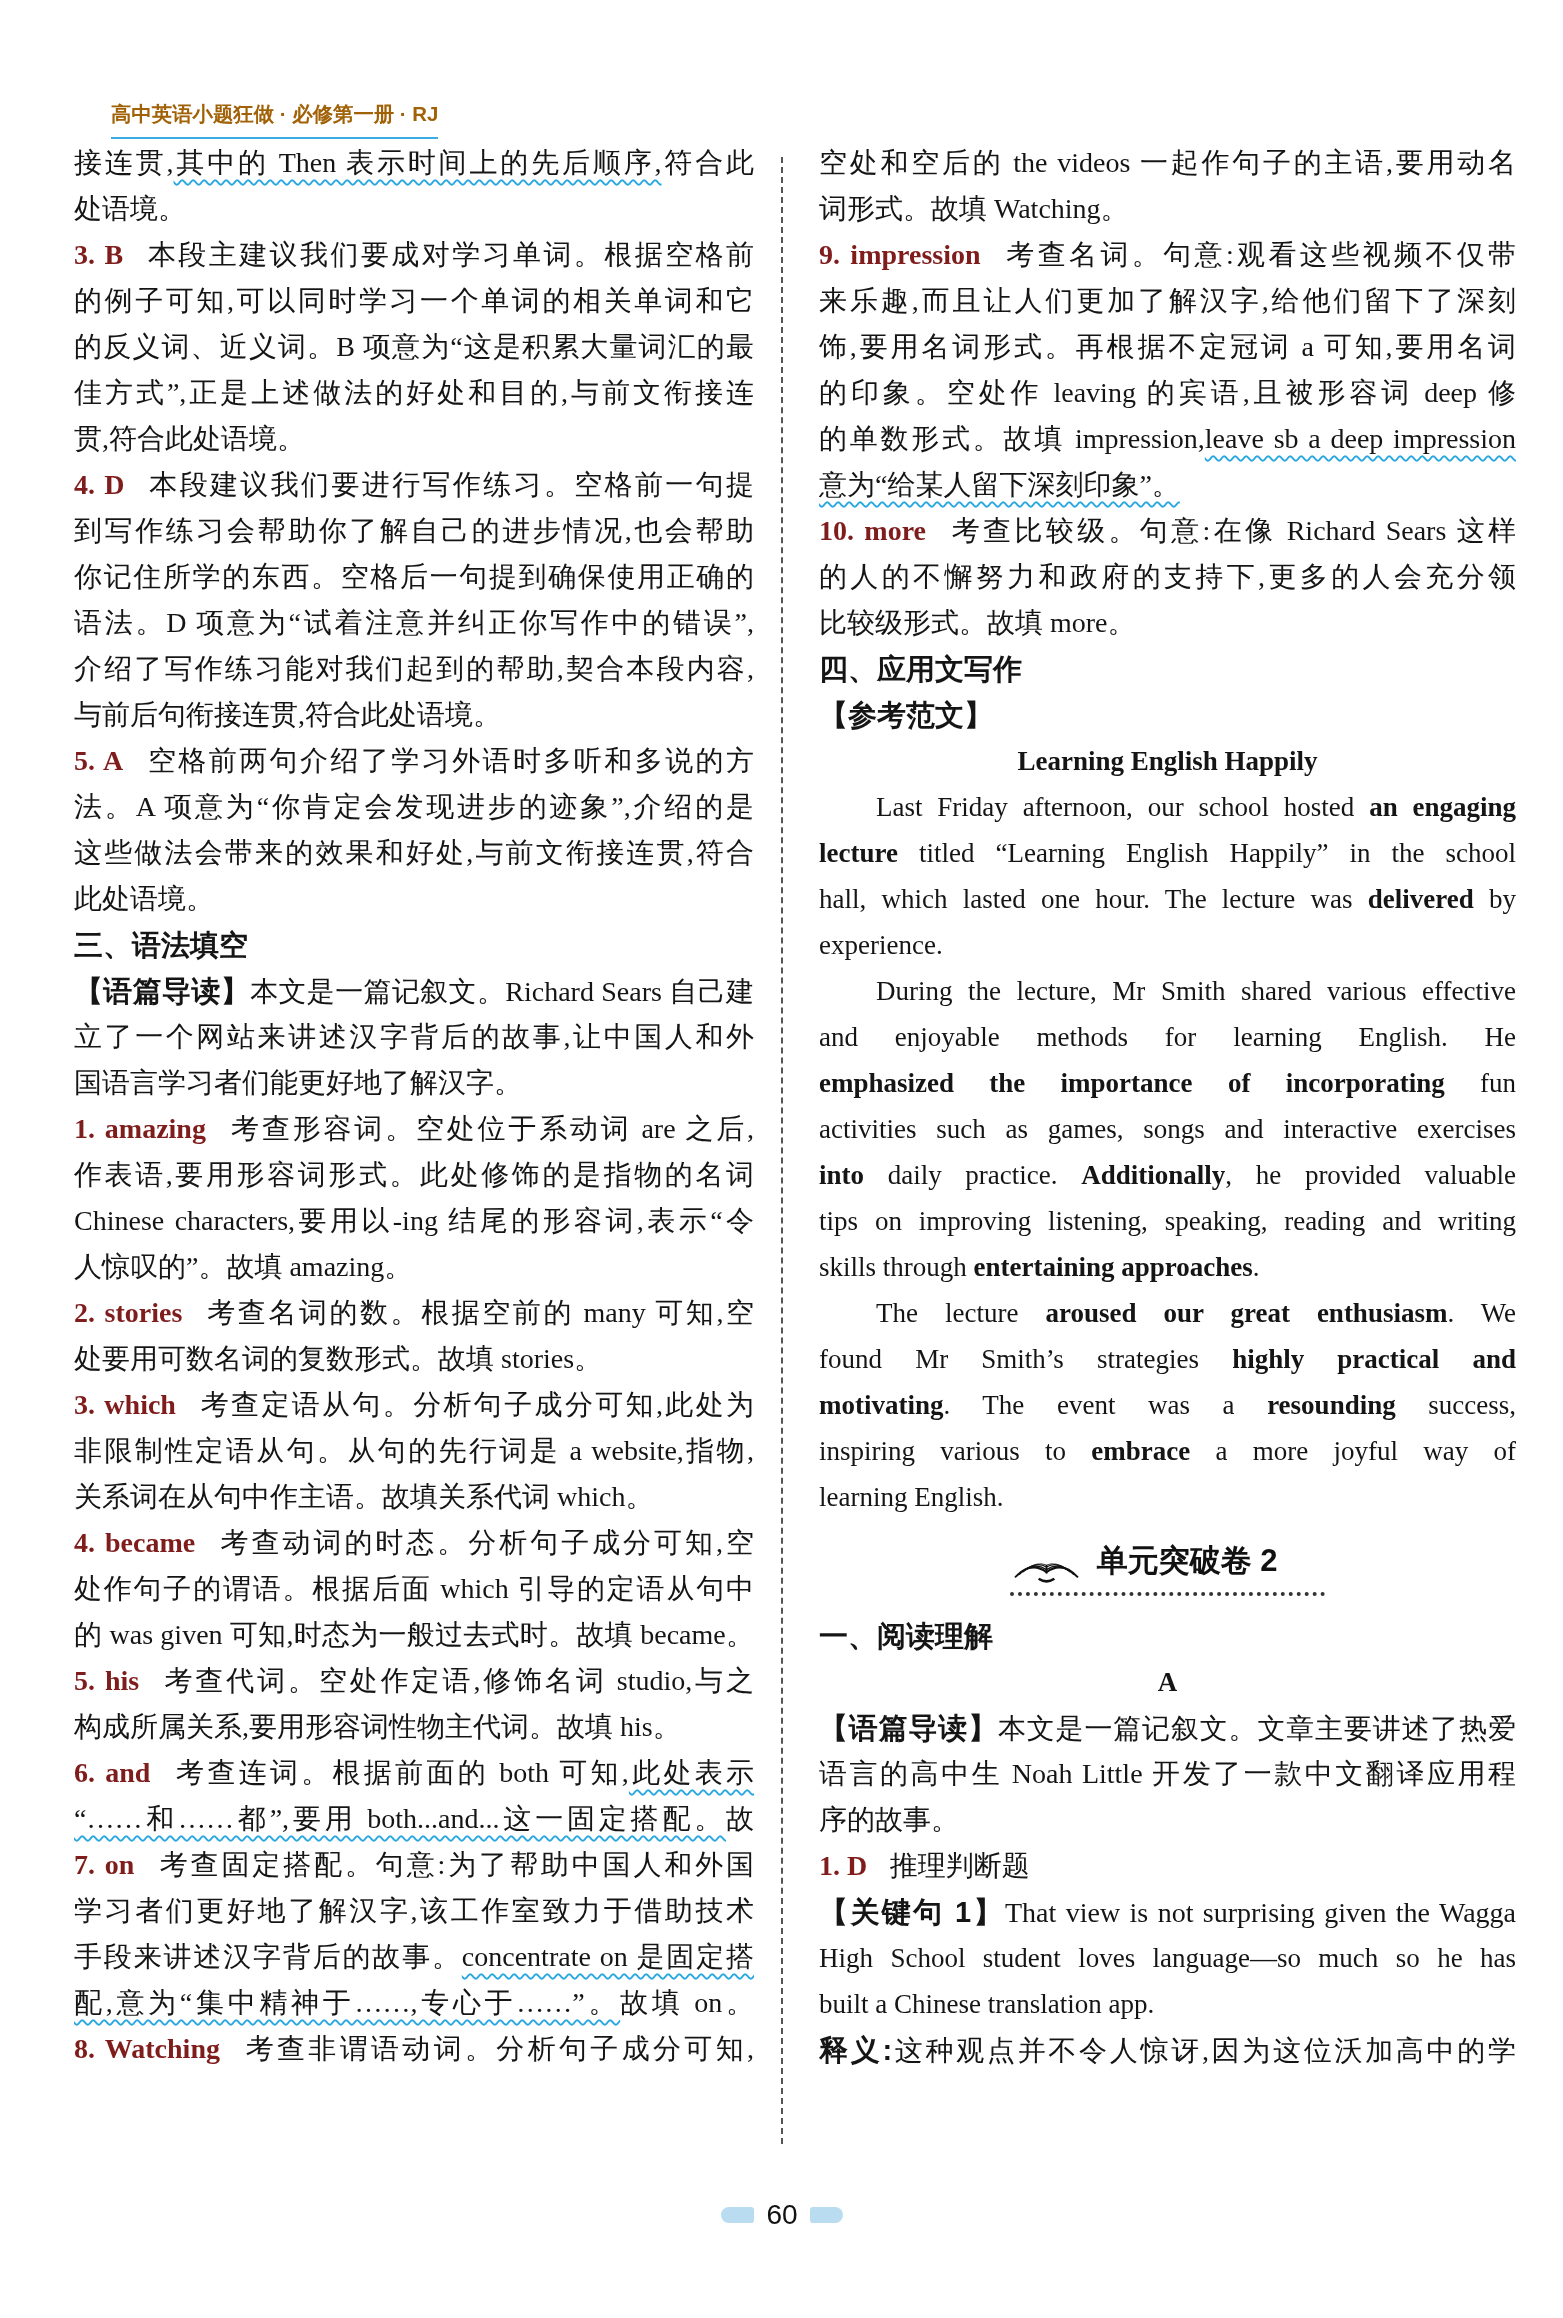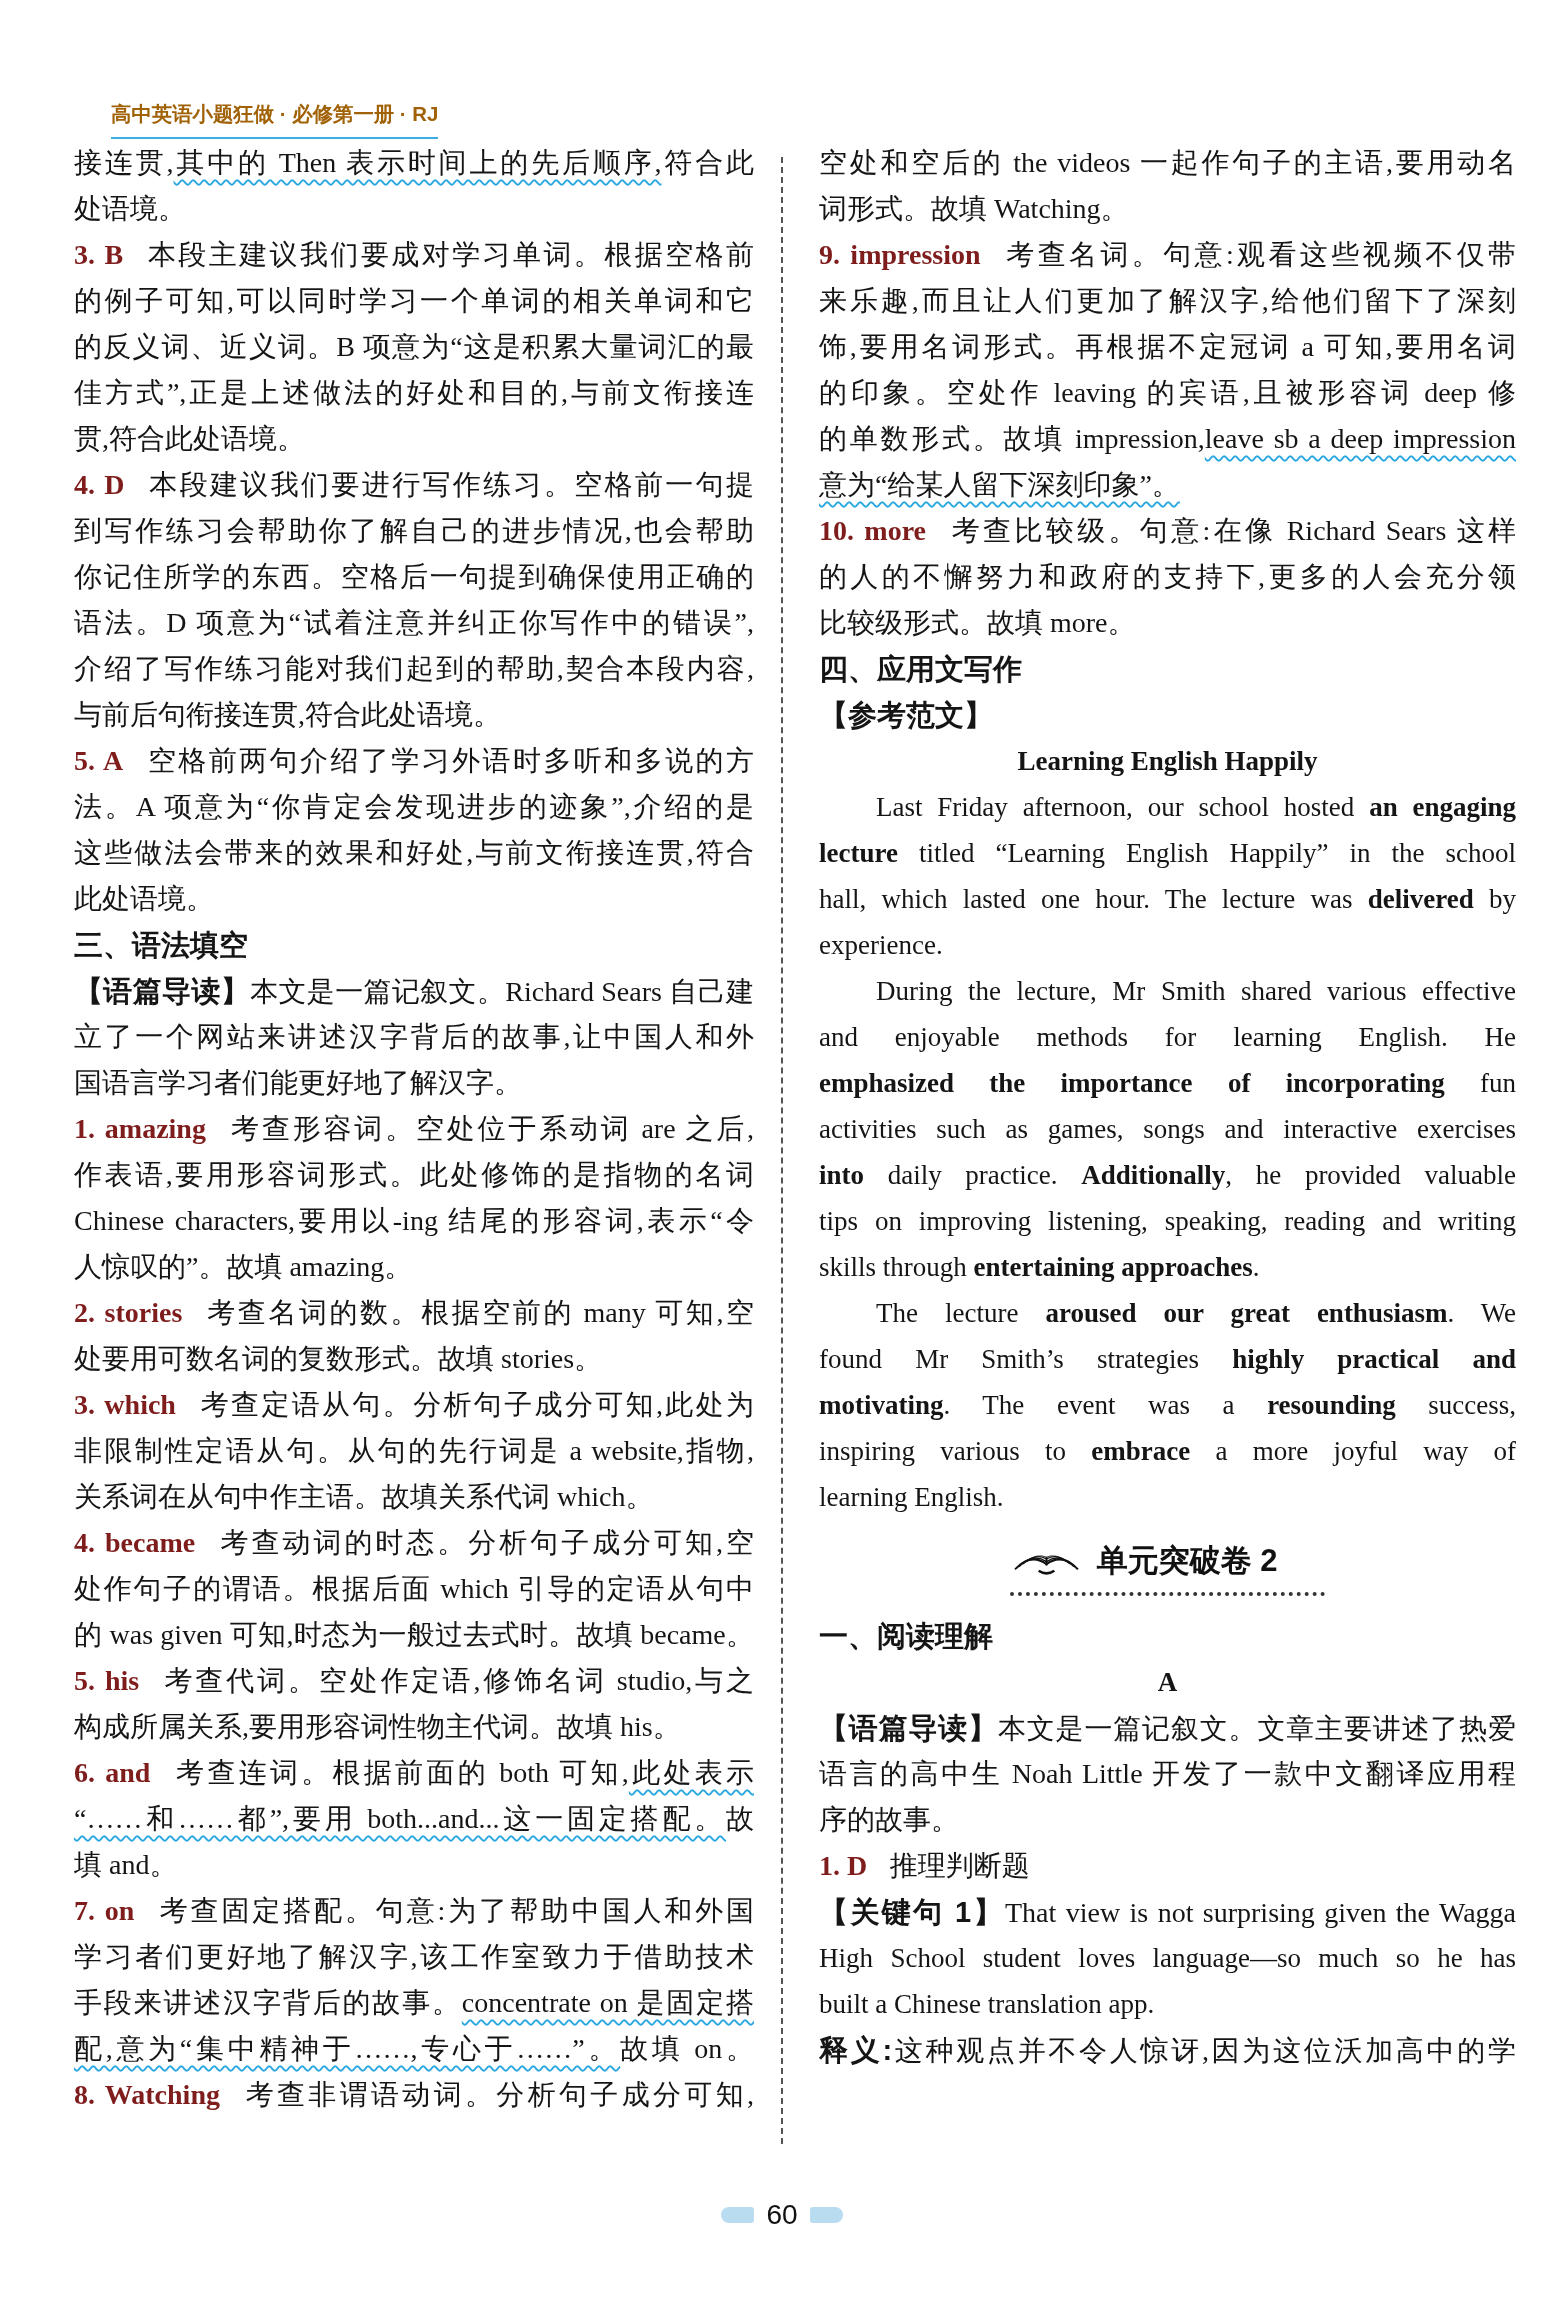--- a/index.html
+++ b/index.html
@@ -26,21 +26,21 @@
   .ln.ind{text-indent:57px;}
 
   .ans{color:#7f1d1d;font-weight:bold;margin-right:22.4px;white-space:nowrap;}
   .hb{font-family:"Liberation Sans","DejaVu Sans",sans-serif;font-weight:bold;font-size:29px;}
   .bd{font-weight:bold;}
   .wv{text-decoration-line:underline;text-decoration-style:wavy;text-decoration-color:#29a7e0;
       text-decoration-thickness:2.3px;text-underline-offset:7.2px;}
 
   
   .banner{height:93px;display:flex;align-items:center;justify-content:center;}
-  .banner-inner{display:flex;align-items:flex-start;gap:16px;border-bottom:4px dotted #333;
+  .banner-inner{display:flex;align-items:flex-end;gap:16px;border-bottom:4px dotted #333;
                 padding:0 47px 8px 1.3px;}
   .banner-label{font-family:"Liberation Sans","DejaVu Sans",sans-serif;font-weight:bold;
                 font-size:31px;color:#111;}
   .book-svg{display:block;}
 
   
   #ftr{position:absolute;left:0;top:2199px;width:100%;display:flex;align-items:center;
        justify-content:center;gap:12px;}
   .pill{width:33px;height:16.5px;background:#b9dcf1;}
   .pill-l{border-radius:8.6px 3.3px 3.3px 8.6px;}
@@ -87,21 +87,20 @@
       <div class="ln j"><span class="ans">3. which</span><span>考查定语从句。分析句子成分可知,此处为</span></div>
       <div class="ln j"><span>非限制性定语从句。从句的先行词是 a website,指物,</span></div>
       <div class="ln"><span>关系词在从句中作主语。故填关系代词 which。</span></div>
       <div class="ln j"><span class="ans">4. became</span><span>考查动词的时态。分析句子成分可知,空</span></div>
       <div class="ln j"><span>处作句子的谓语。根据后面 which 引导的定语从句中</span></div>
       <div class="ln j"><span>的 was given 可知,时态为一般过去式时。故填 became。</span></div>
       <div class="ln j"><span class="ans">5. his</span><span>考查代词。空处作定语,修饰名词 studio,与之</span></div>
       <div class="ln"><span>构成所属关系,要用形容词性物主代词。故填 his。</span></div>
       <div class="ln j"><span class="ans">6. and</span><span>考查连词。根据前面的 both 可知,</span><span class="wv">此处表示</span></div>
       <div class="ln j"><span class="wv">“……和……都”,要用 both...and...这一固定搭配。</span><span>故</span></div>
-      <div class="ln"><span>填 and。</span></div>
       <div class="ln j"><span class="ans">7. on</span><span>考查固定搭配。句意:为了帮助中国人和外国</span></div>
       <div class="ln j"><span>学习者们更好地了解汉字,该工作室致力于借助技术</span></div>
       <div class="ln j"><span>手段来讲述汉字背后的故事。</span><span class="wv">concentrate on 是固定搭</span></div>
       <div class="ln j"><span class="wv">配,意为“集中精神于……,专心于……”。</span><span>故填 on。</span></div>
       <div class="ln j"><span class="ans">8. Watching</span><span>考查非谓语动词。分析句子成分可知,</span></div>
     </div>
   <div id="col-right" class="col">
       <div class="ln j"><span>空处和空后的 the videos 一起作句子的主语,要用动名</span></div>
       <div class="ln"><span>词形式。故填 Watching。</span></div>
       <div class="ln j"><span class="ans">9. impression</span><span>考查名词。句意:观看这些视频不仅带</span></div>

